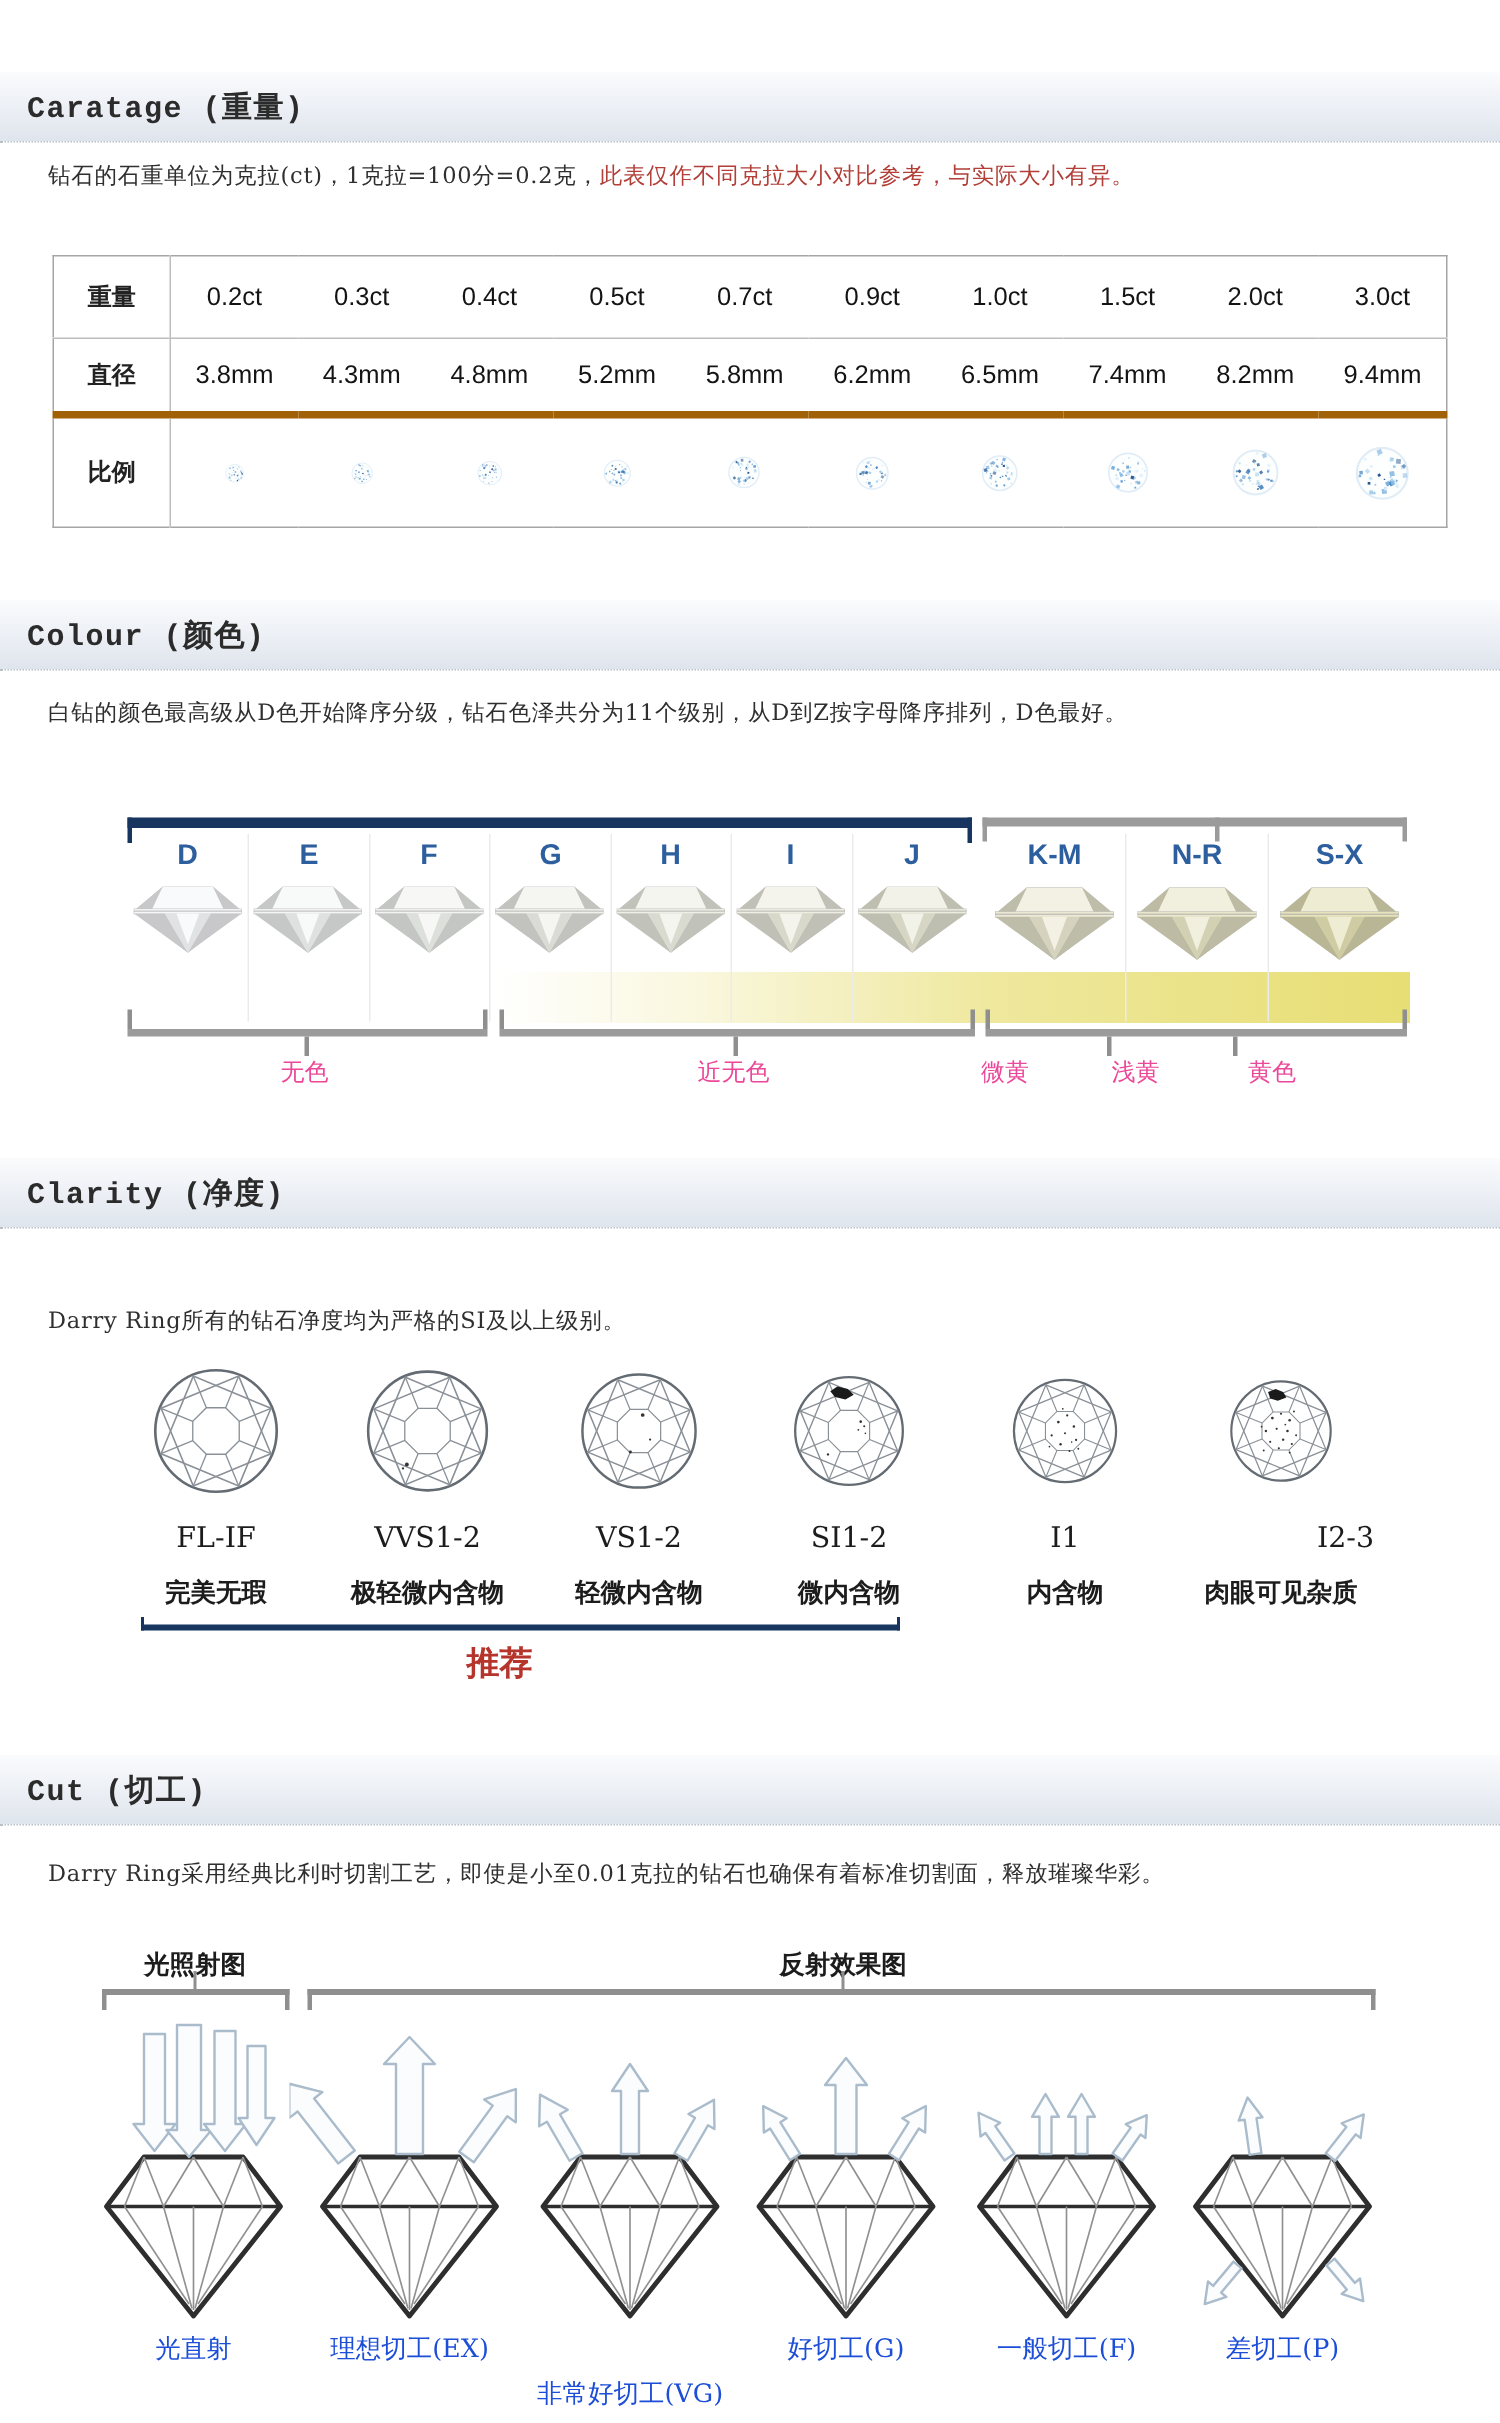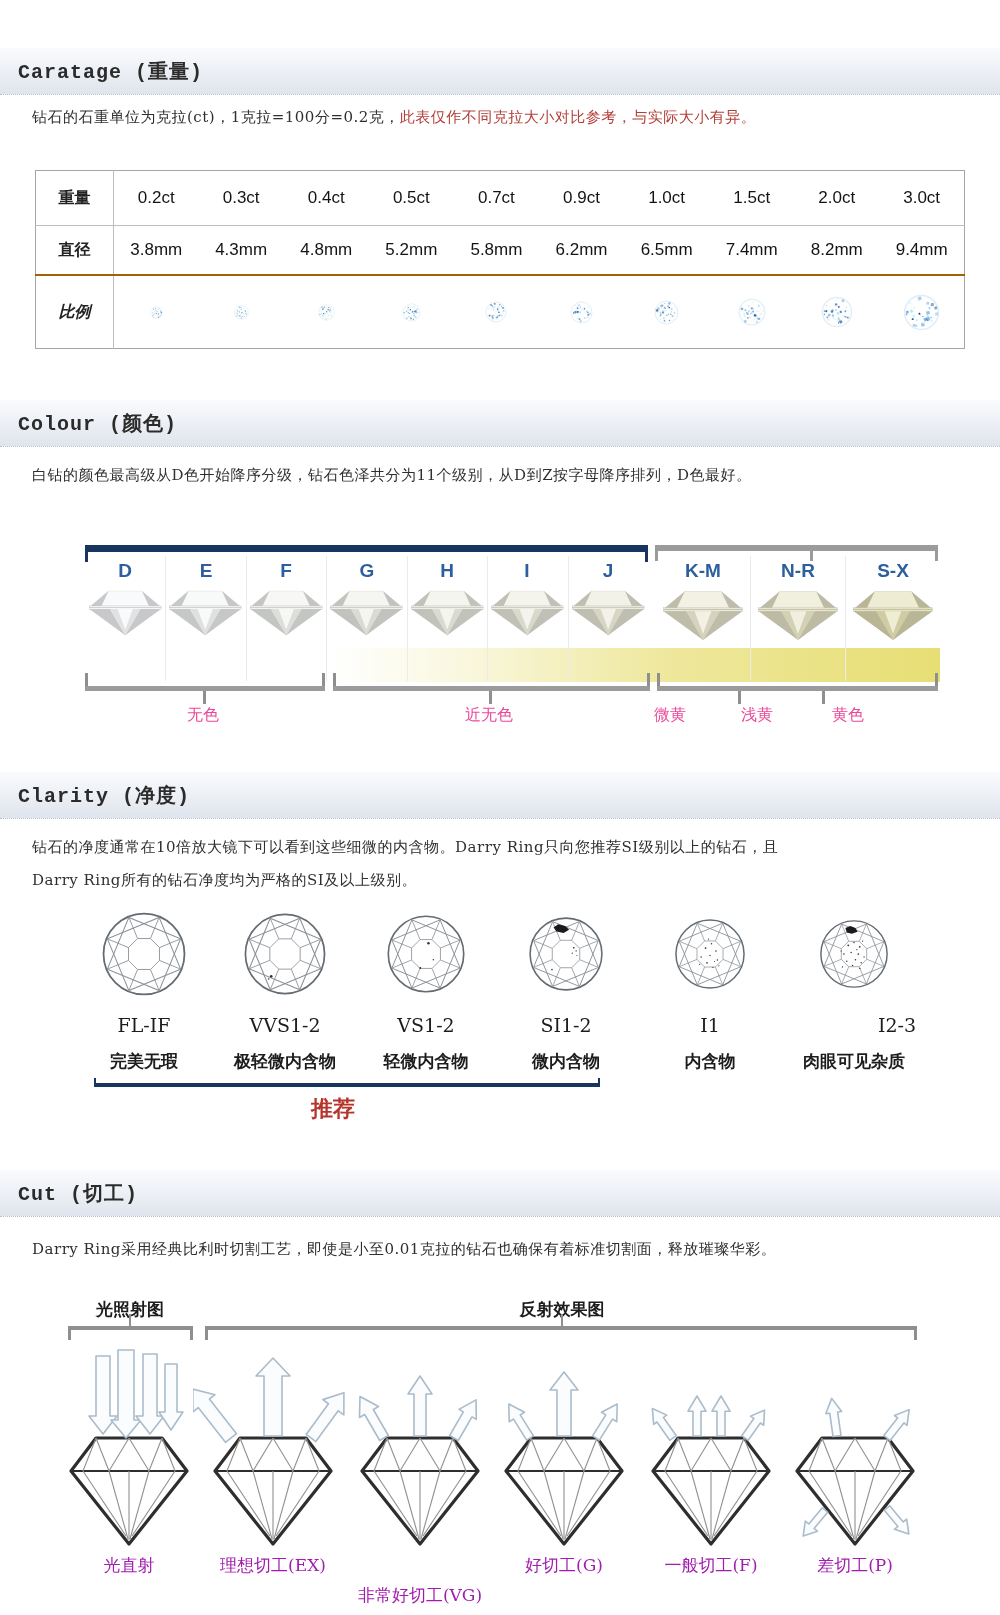--- a/index.html
+++ b/index.html
@@ -12,21 +12,21 @@
         color:#2b2b2b;letter-spacing:1px;}
   .para{position:absolute;left:32px;font-size:15px;letter-spacing:0.5px;color:#2f2f2f;white-space:nowrap;}
   .red{color:#b23f38;}
   
   .ct{position:absolute;top:170px;left:35px;width:930px;border-collapse:collapse;table-layout:fixed;
       border:1px solid #a5a5a5;}
   .ct th{font-size:16px;font-weight:700;color:#222;border-right:1px solid #bdbdbd;width:75px;}
   .ct td{text-align:center;font-family:"Liberation Sans","DejaVu Sans",sans-serif;font-size:17px;color:#141414;}
   .ct tr.r1 th,.ct tr.r1 td{height:52px;}
   .ct tr.r2 th,.ct tr.r2 td{height:46px;border-top:1px solid #bdbdbd;}
-  .ct tr.r3 th,.ct tr.r3 td{height:70px;border-top:2px solid #a16207;font-style:italic;}
+  .ct tr.r3 th,.ct tr.r3 td{height:70px;border-top:5px solid #a16207;}
   .ct td svg{vertical-align:middle;}
   
   .chart{position:absolute;left:0;width:1000px;}
   .bar{position:absolute;background:#17355f;}
   .bar.gray{background:#9b9b9b;}
   .tick{position:absolute;background:#17355f;width:3px;}
   .tick.gray{background:#9b9b9b;}
   .grade-letter{position:absolute;font-family:"Liberation Sans","DejaVu Sans",sans-serif;
       font-size:19px;font-weight:600;color:#2d5f9e;transform:translateX(-50%);}
   .col-sep{position:absolute;width:1px;background:#ebebeb;}
@@ -36,21 +36,21 @@
   .cl-code{position:absolute;transform:translateX(-50%);font-size:19px;color:#1c1c1c;white-space:nowrap;}
   .cl-name{position:absolute;transform:translateX(-50%);font-size:17px;font-weight:700;color:#1c1c1c;white-space:nowrap;}
   .rec-line{position:absolute;left:94px;top:1078px;width:506px;height:9px;box-sizing:border-box;
       border-left:2px solid #17355f;border-right:2px solid #17355f;border-bottom:4px solid #17355f;}
   .rec-label{position:absolute;left:333px;top:1094px;transform:translateX(-50%);
       font-family:"Liberation Sans","DejaVu Sans",sans-serif;font-size:22px;font-weight:700;color:#b5342c;}
   
   .cut-diagram-label{position:absolute;transform:translateX(-50%);font-size:17px;font-weight:700;color:#1c1c1c;white-space:nowrap;}
   .cut-bar{position:absolute;height:4px;background:#8f8f8f;}
   .cut-tick{position:absolute;width:3px;background:#8f8f8f;}
-  .cut-label{position:absolute;transform:translateX(-50%);font-size:17px;color:#a21caf;white-space:nowrap;}
+  .cut-label{position:absolute;transform:translateX(-50%);font-size:17px;color:#1d4ed8;white-space:nowrap;}
   .absroot{position:absolute;}
 </style>
 </head>
 <body>
 
 <div class="page">
 
   <div class="sec-head" style="top:48px;">
     <span>Caratage (重量)</span>
   </div>
@@ -658,21 +658,20 @@
       <div class="group-label" style="left:203px;top:165px;">无色</div>
       <div class="group-label" style="left:489px;top:165px;">近无色</div>
       <div class="group-label" style="left:670px;top:165px;">微黄</div>
       <div class="group-label" style="left:757px;top:165px;">浅黄</div>
       <div class="group-label" style="left:848px;top:165px;">黄色</div>
     </div>
 
   <div class="sec-head" style="top:772px;">
     <span>Clarity (净度)</span>
   </div>
-  <div class="para" style="top:838px;">钻石的净度通常在10倍放大镜下可以看到这些细微的内含物。Darry Ring只向您推荐SI级别以上的钻石，且</div>
   <div class="para" style="top:871px;">Darry Ring所有的钻石净度均为严格的SI及以上级别。</div>
   <div class="absroot" id="clarity-row" style="top:908px;left:0;width:1000px;height:160px;">
       <div style="position:absolute;left:100px;top:2px;"><svg width="88" height="88" viewBox="-50 -50 100 100">
           <circle cx="0" cy="0" r="46" fill="#ffffff" stroke="#646b72" stroke-width="2"></circle>
           <polygon points="17.2,-41.6 41.6,17.2 -17.2,41.6 -41.6,-17.2" fill="none" stroke="#8a9097" stroke-width="1.2"></polygon>
           <polygon points="41.6,-17.2 17.2,41.6 -41.6,17.2 -17.2,-41.6" fill="none" stroke="#8a9097" stroke-width="1.2"></polygon>
           <polygon points="7.3,-17.6 17.6,-7.3 17.6,7.3 7.3,17.6 -7.3,17.6 -17.6,7.3 -17.6,-7.3 -7.3,-17.6 " fill="none" stroke="#8a9097" stroke-width="1"></polygon>
           <line x1="17.2" y1="-41.6" x2="7.3" y2="-17.6" stroke="#8a9097" stroke-width="1"></line>
           <line x1="41.6" y1="-17.2" x2="17.6" y2="-7.3" stroke="#8a9097" stroke-width="1"></line>
           <line x1="41.6" y1="17.2" x2="17.6" y2="7.3" stroke="#8a9097" stroke-width="1"></line>

